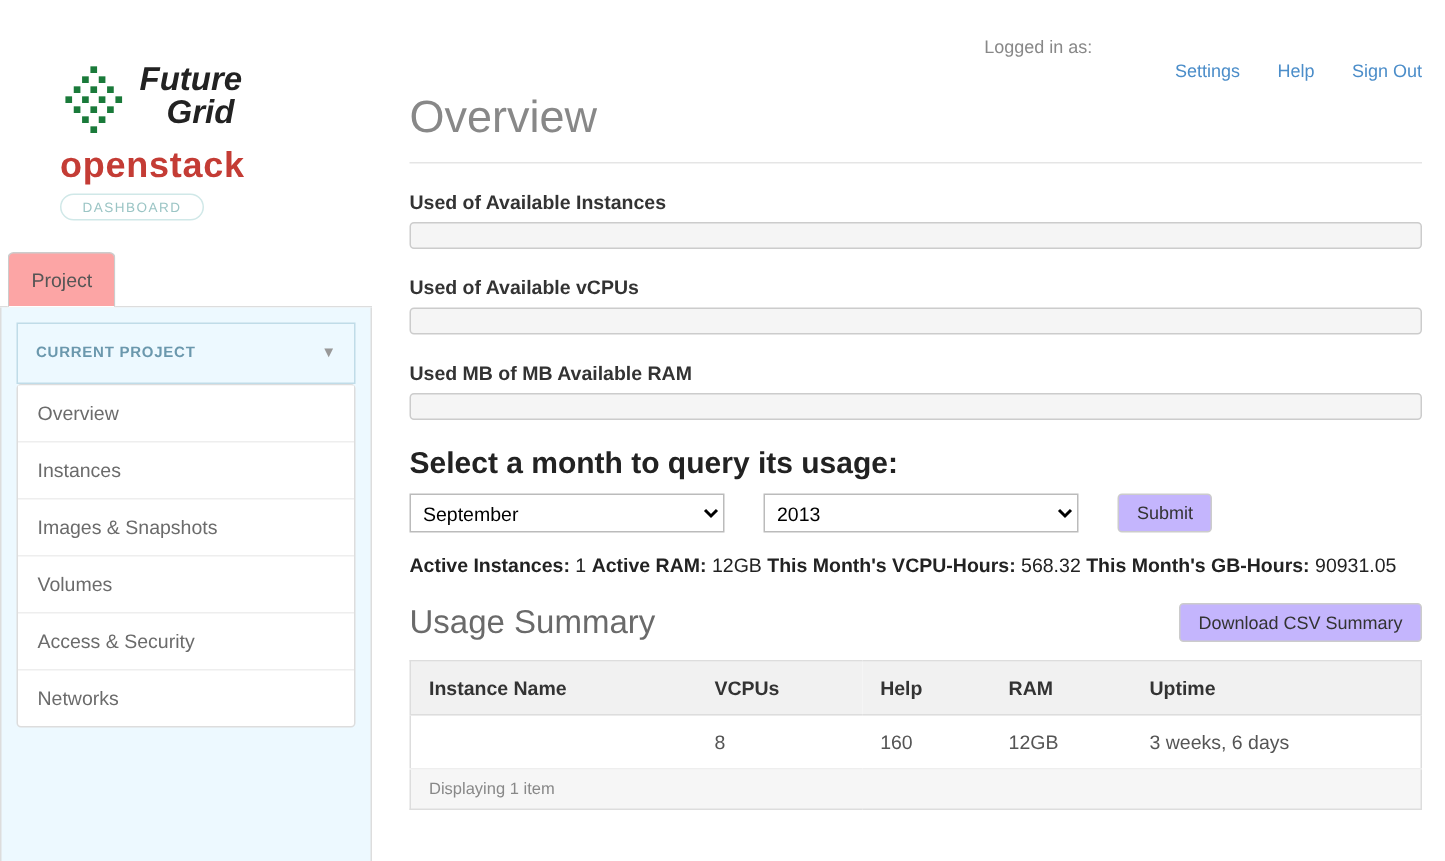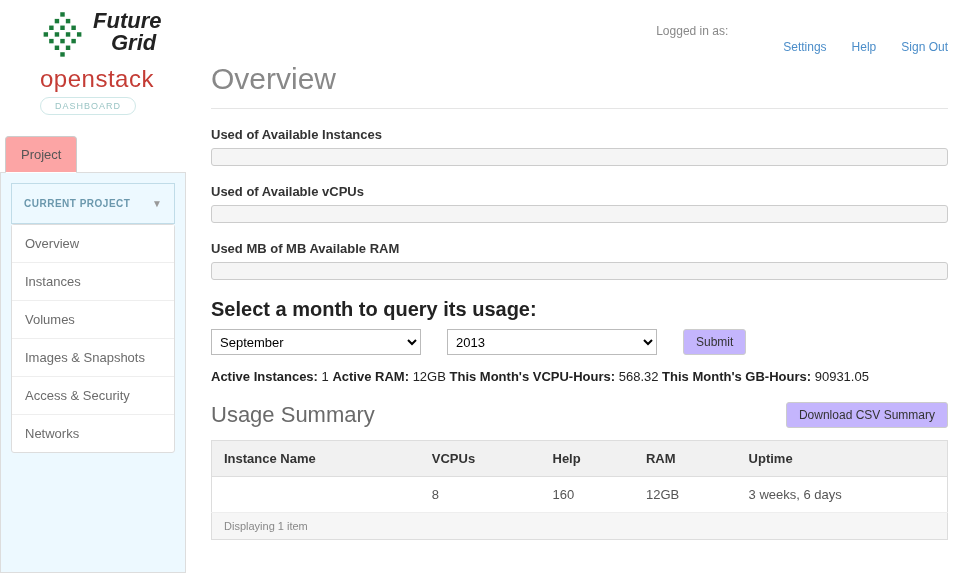--- a/index.html
+++ b/index.html
@@ -1,25 +1,25 @@
 <!DOCTYPE html>
 <html><head>
   <meta charset="utf-8">
   <style>
     * { margin: 0; padding: 0; box-sizing: border-box; }
     body { font-family: Arial, Helvetica, sans-serif; font-size: 13px; color: #333; background: #fff; width: 963px; height: 574px; overflow: hidden; }
     
     .layout { display: flex; height: 100%; }
     
-    .sidebar { width: 186px; flex-shrink: 0; background: #fff; }
+    .sidebar { width: 248px; flex-shrink: 0; background: #fff; margin-top: 32px; }
     .logo-area { padding: 10px 0 15px 40px; }
     .fg-logo { display: flex; align-items: flex-start; gap: 8px; }
     .fg-tree { width: 45px; height: 50px; }
     .fg-text { font-style: italic; font-weight: bold; font-size: 22px; line-height: 1; color: #222; }
-    .os-text { margin-top: 5px; color: #c43c35; font-size: 24px; font-weight: 400; letter-spacing: 0.5px; }
+    .os-text { margin-top: 5px; color: #c43c35; font-size: 24px; font-weight: 700; letter-spacing: 0.5px; }
     .dash-badge { margin-top: 4px; display: inline-block; font-size: 9px; letter-spacing: 1px; padding: 3px 14px; border: 1px solid #d0e8e8; border-radius: 10px; color: #9bc5c5; background: #fff; }
     
     .nav-tabs { border-bottom: 1px solid #ddd; margin-top: 6px; }
     .nav-tab { display: inline-block; padding: 10px 15px; background: #fca5a5; border: 1px solid #ccc; border-bottom: 1px solid #fff; border-radius: 4px 4px 0 0; margin-left: 5px; margin-bottom: -1px; color: #555; cursor: pointer; }
     
     .nav-panel { background: #edf9ff; padding: 10px; border: 1px solid #ddd; border-top: none; height: 400px; }
     .project-box { border: 1px solid #c0dce8; padding: 14px 12px; display: flex; justify-content: space-between; align-items: center; background: #edf9ff; }
     .project-label { font-size: 10px; font-weight: bold; letter-spacing: 0.5px; color: #6b98ad; }
     .dropdown-arrow { color: #999; font-size: 10px; }
     
@@ -97,22 +97,22 @@
     </div>
 
     <div class="nav-panel">
       <div class="project-box">
         <span class="project-label">CURRENT PROJECT</span>
         <span class="dropdown-arrow">▼</span>
       </div>
       <ul class="nav-list">
         <li class="nav-item active">Overview</li>
         <li class="nav-item">Instances</li>
+        <li class="nav-item">Images &amp; Snapshots</li>
         <li class="nav-item">Volumes</li>
-        <li class="nav-item">Images &amp; Snapshots</li>
         <li class="nav-item">Access &amp; Security</li>
         <li class="nav-item">Networks</li>
       </ul>
     </div>
   </div>
 
   <div class="main">
     <div class="topbar">
       <span class="logged-in">Logged in as:</span>
       <a class="toplink">Settings</a>

